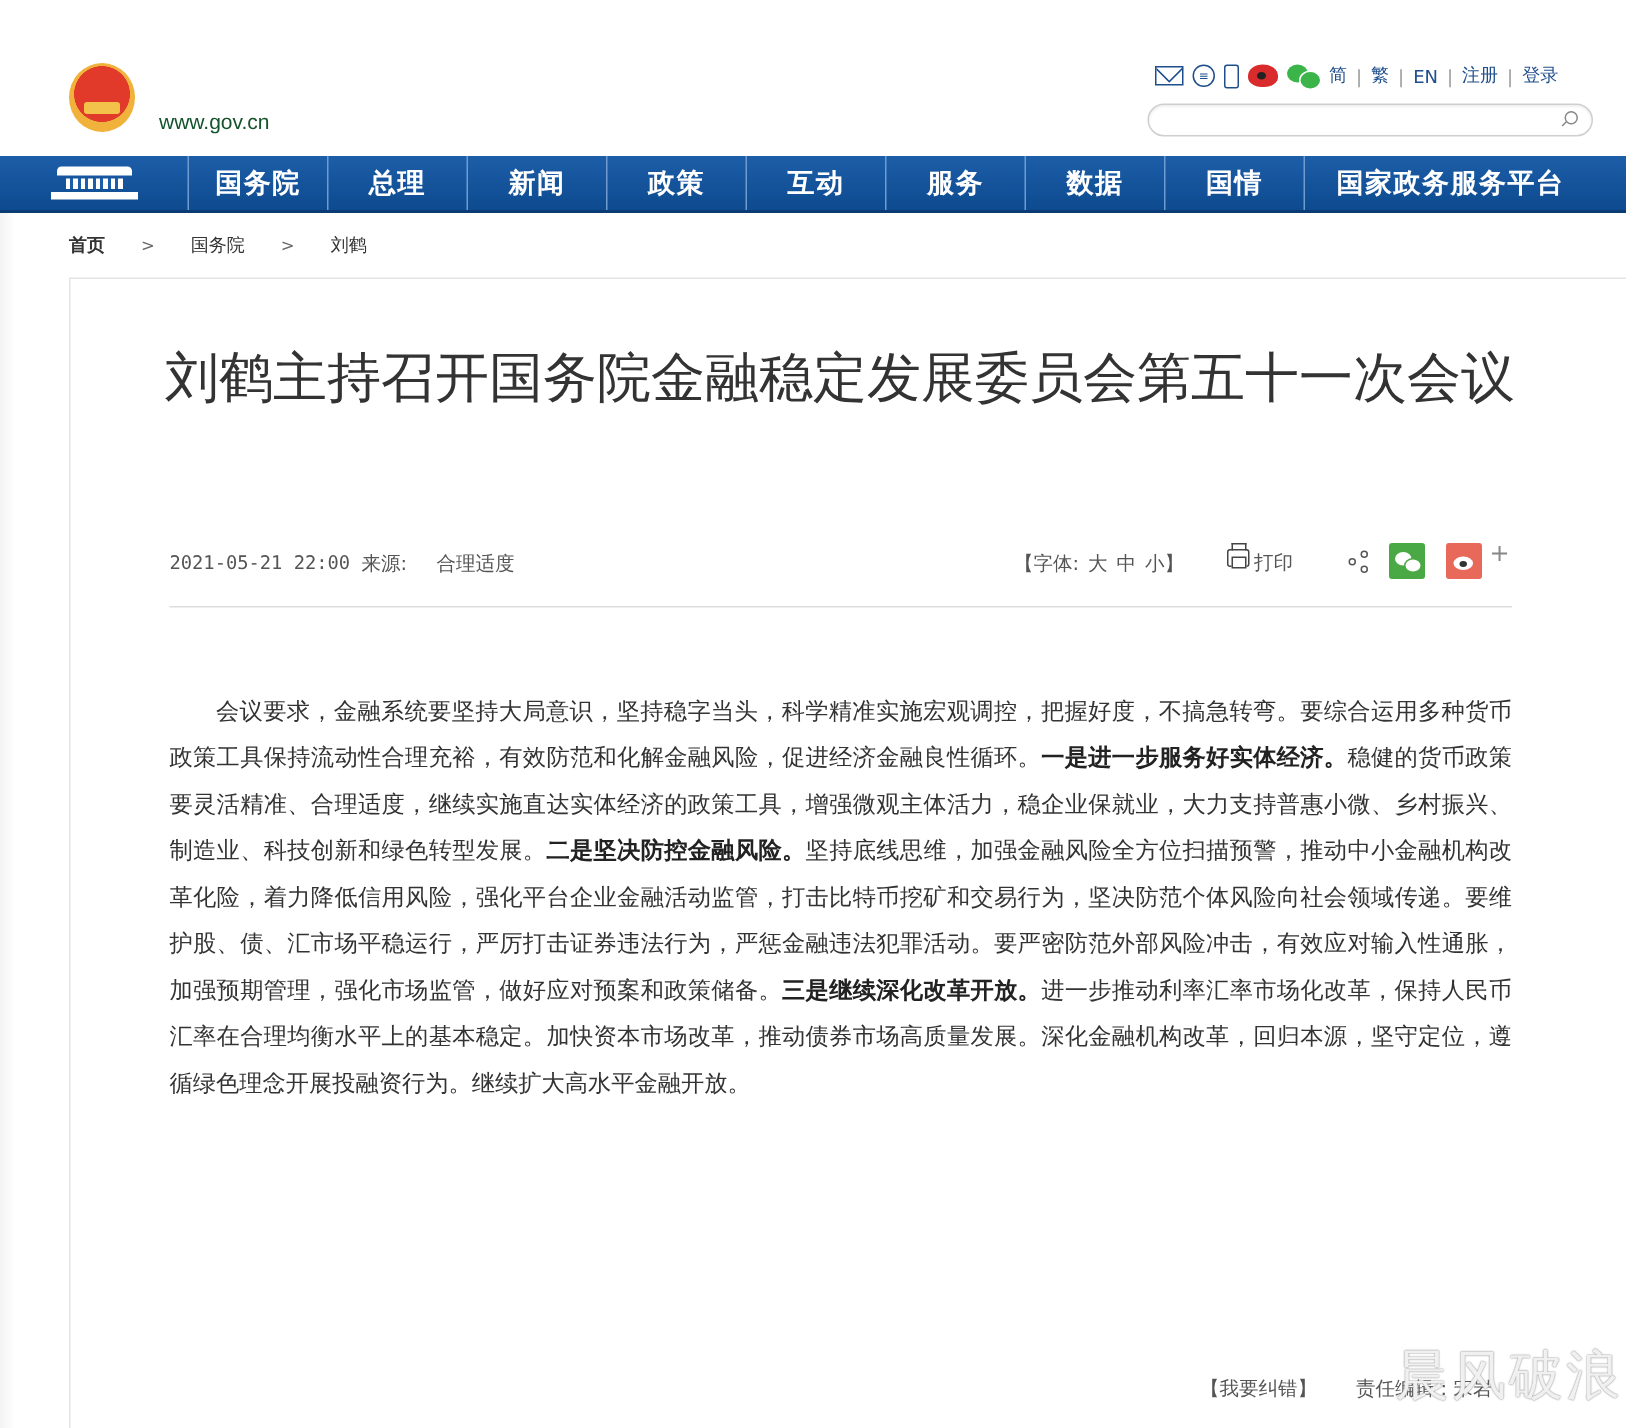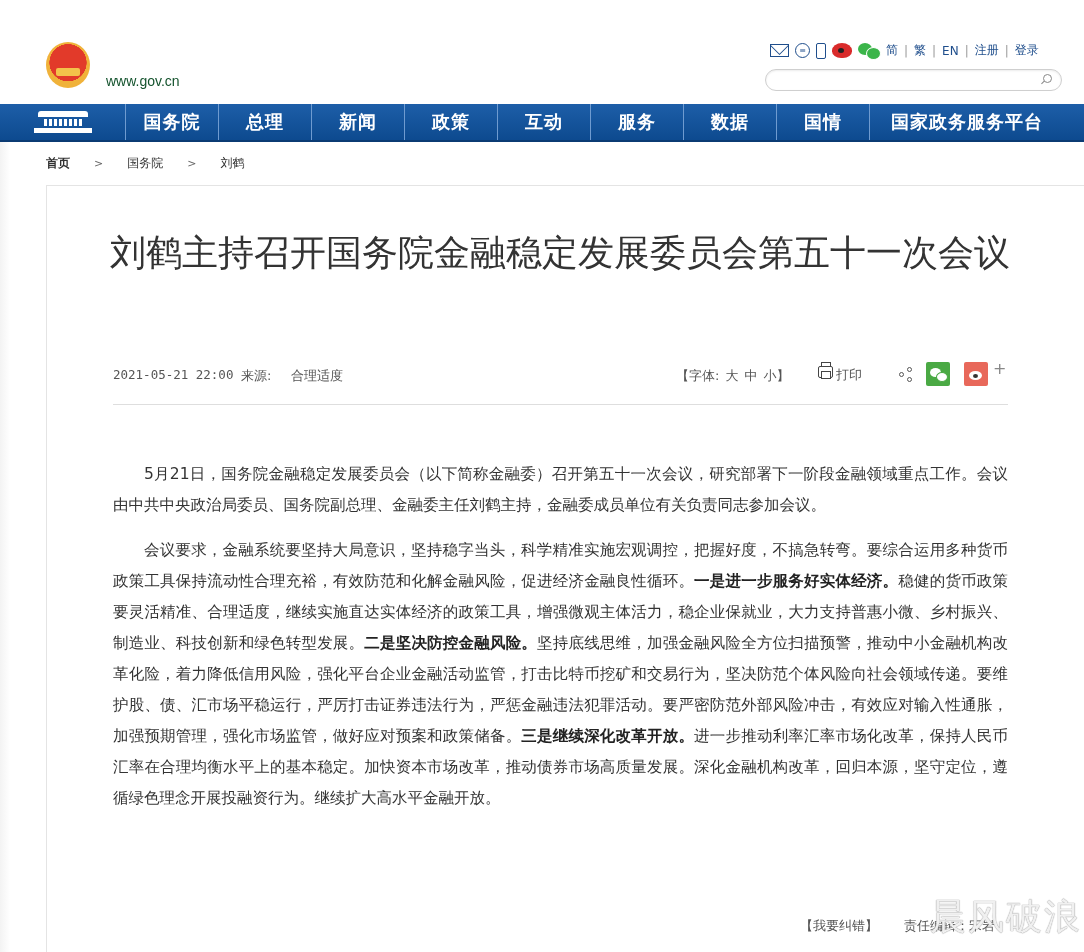--- a/index.html
+++ b/index.html
@@ -162,21 +162,20 @@
     <i style="left:8px;top:0"></i>
       <i style="left:0;top:5px"></i>
       <i style="left:8px;top:10px"></i>
   </div>
   <div class="wechat-btn"></div>
   <div class="weibo-btn"></div>
   <div class="plus-btn">+</div>
 </div>
 
 <div class="content">
-  <p><span>5月21日，国务院金融稳定发展委员会（以下简称金融委）召开第五十一次会议，研究部署下一阶段金融领域重点工作。会议由中共中央政治局委员、国务院副总理、金融委主任刘鹤主持，金融委成员单位有关负责同志参加会议。</span></p>
   <p><span>会议要求，金融系统要坚持大局意识，坚持稳字当头，科学精准实施宏观调控，把握好度，不搞急转弯。要综合运用多种货币政策工具保持流动性合理充裕，有效防范和化解金融风险，促进经济金融良性循环。</span><b>一是进一步服务好实体经济。</b><span>稳健的货币政策要灵活精准、合理适度，继续实施直达实体经济的政策工具，增强微观主体活力，稳企业保就业，大力支持普惠小微、乡村振兴、制造业、科技创新和绿色转型发展。</span><b>二是坚决防控金融风险。</b><span>坚持底线思维，加强金融风险全方位扫描预警，推动中小金融机构改革化险，着力降低信用风险，强化平台企业金融活动监管，打击比特币挖矿和交易行为，坚决防范个体风险向社会领域传递。要维护股、债、汇市场平稳运行，严厉打击证券违法行为，严惩金融违法犯罪活动。要严密防范外部风险冲击，有效应对输入性通胀，加强预期管理，强化市场监管，做好应对预案和政策储备。</span><b>三是继续深化改革开放。</b><span>进一步推动利率汇率市场化改革，保持人民币汇率在合理均衡水平上的基本稳定。加快资本市场改革，推动债券市场高质量发展。深化金融机构改革，回归本源，坚守定位，遵循绿色理念开展投融资行为。继续扩大高水平金融开放。</span></p>
 </div>
 
 <div class="footer-line">
   <span>【我要纠错】</span>
   <span>责任编辑：宋岩</span>
 </div>
 
 <div class="watermark">晨风破浪</div>
 

